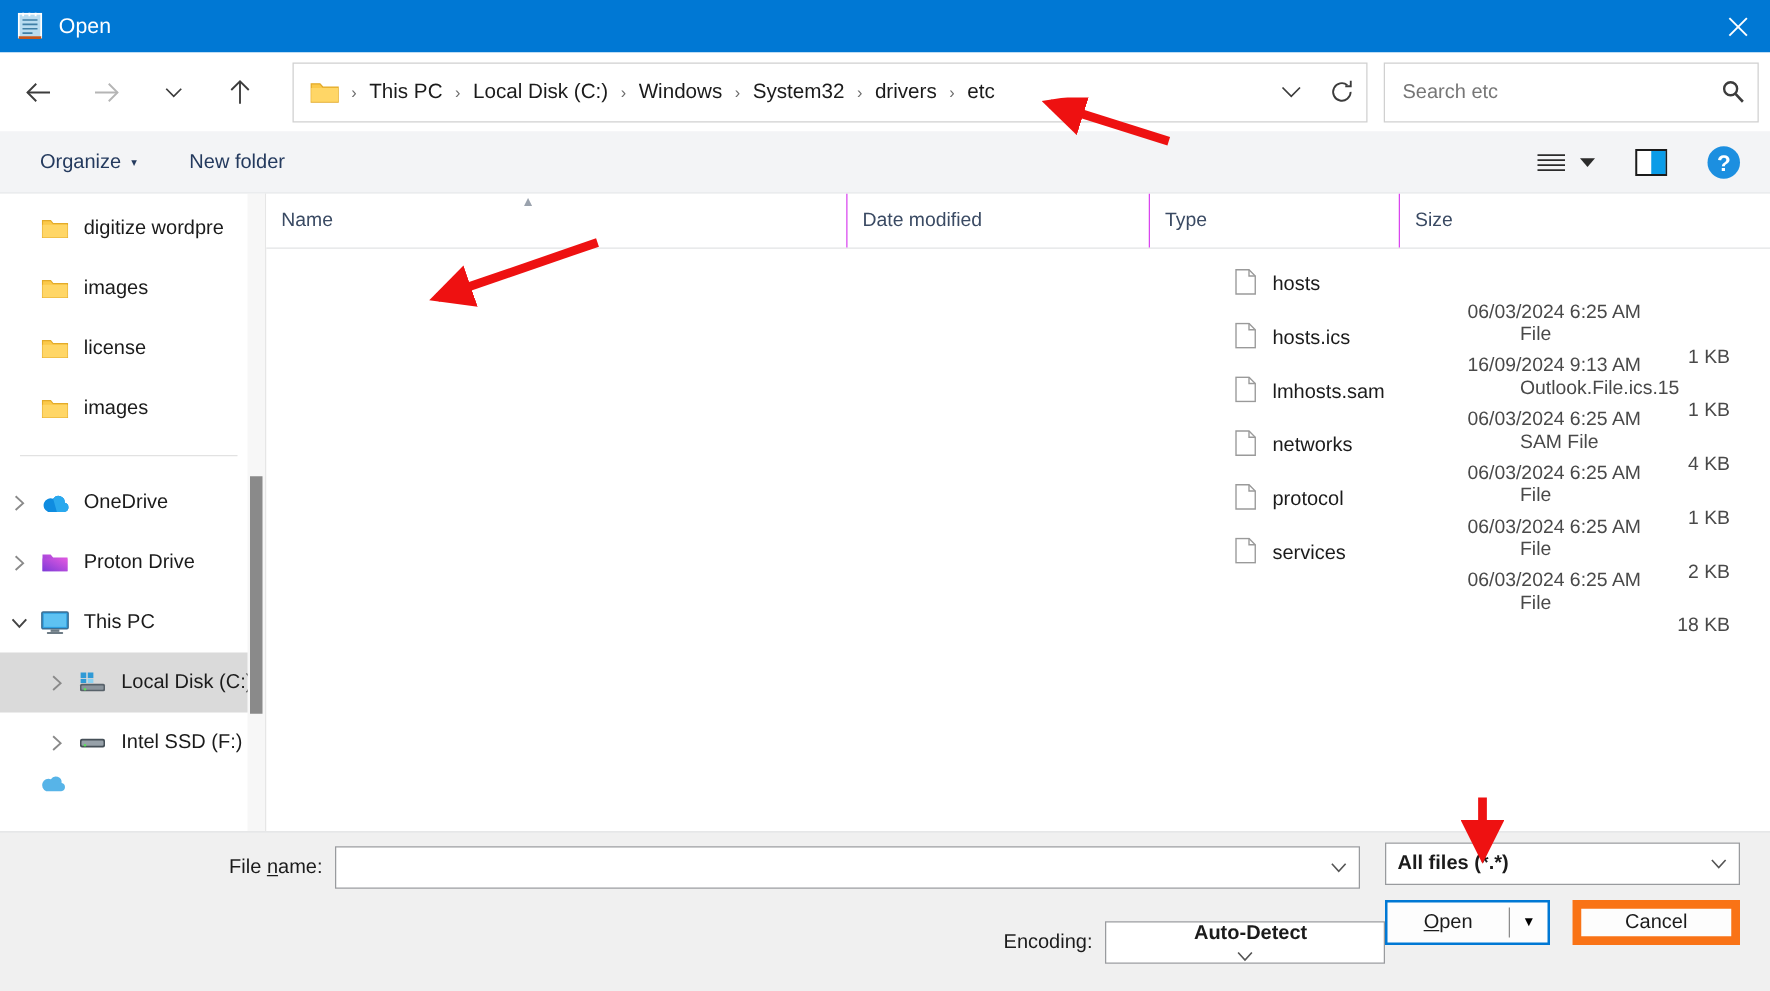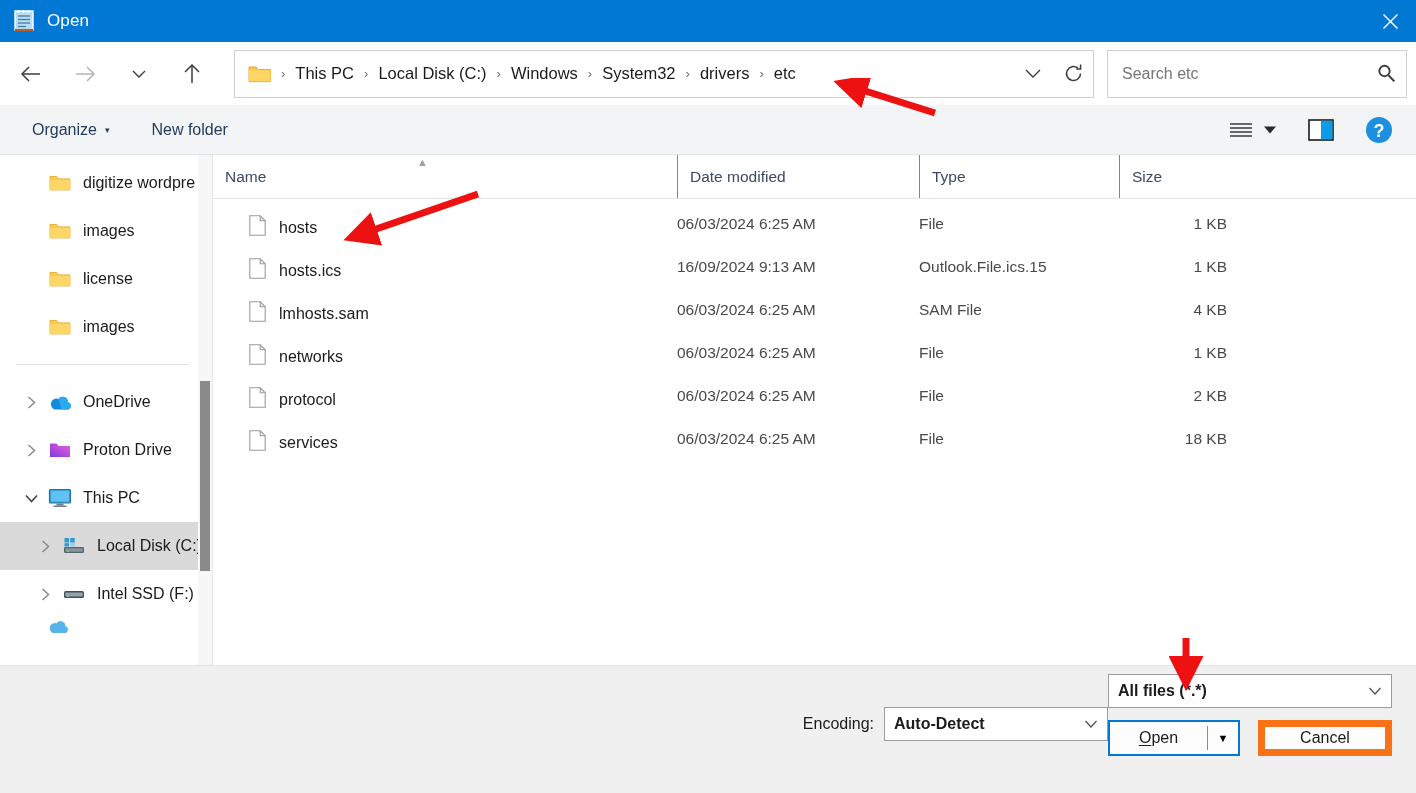--- a/index.html
+++ b/index.html
@@ -113,21 +113,21 @@
   .side-item.selected { background: #dadada; }
   .side-chevron {
     width: 30px; display: flex; align-items: center; justify-content: center;
     flex: 0 0 30px;
   }
   .side-ico {
     width: 28px; flex: 0 0 28px; display: flex;
     align-items: center; justify-content: center;
   }
   .side-label { margin-left: 9px; overflow: hidden; }
-  .side-indent-0 { padding-left: 16px; }
+  .side-indent-0 { }
   .side-indent-1 { padding-left: 8px; }
   .side-divider {
     height: 1px; background: #e2e2e2; margin: 13px 22px 13px 16px;
   }
   .side-scroll {
     position: absolute; right: 0; top: 0; width: 14px; height: 100%;
     background: #f7f7f7;
   }
   .side-thumb {
     position: absolute; left: 2px; width: 10px;
@@ -152,22 +152,22 @@
     position: absolute; top: 1px; left: 50%; margin-left: -28px;
     color: #9aa2ad; font-size: 11px;
   }
   .col-name { width: 464px; }
   .col-date { width: 242px; }
   .col-type { width: 200px; }
   .col-size { width: 140px; }
 
   .rows { flex: 1; overflow: hidden; }
   .row {
-    height: 43px; display: flex; align-items: flex-start;
-    font-size: 16px; color: #1b1b1b; cursor: pointer;
+    height: 43px; display: flex; align-items: flex-end;
+    font-size: 16px; color: #1b1b1b; cursor: pointer; flex-direction: column;
   }
   .cell-name { width: 464px; display: flex; align-items: center; padding-left: 36px; }
   .cell-name .fname { margin-left: 13px; }
   .cell-date { width: 242px; color: #494949; font-size: 15.5px; }
   .cell-type { width: 200px; color: #494949; font-size: 15.5px; }
   .cell-size { width: 140px; color: #494949; font-size: 15.5px; text-align: right; padding-right: 32px; }
 
   
   .bottom {
     flex: 0 0 128px; background: #f0f0f0;
@@ -185,26 +185,26 @@
   .combo {
     background: #fff; border: 1px solid #999b9e;
     height: 34px; display: flex; align-items: center;
     font-size: 16px; color: #1b1b1b; cursor: pointer;
   }
   .combo .cval { margin-left: 9px; flex: 1; white-space: nowrap; font-weight: bold; }
   .combo .ccaret { width: 32px; display: flex; align-items: center; justify-content: center; }
   .fname-combo { width: 820px; }
   .filter-combo { position: absolute; left: 1108px; top: 8px; width: 284px; }
   .row-encoding {
-    position: absolute; left: 0; top: 38px; height: 40px;
+    position: absolute; left: 0; top: 68px; height: 40px;
     display: flex; align-items: center; width: 100%;
   }
   .enc-spacer { flex: 1; }
   .lbl-encoding { padding-right: 10px; }
-  .enc-combo { width: 224px; }
+  .enc-combo { width: 224px; flex-direction: column; }
   .btn-open {
     position: absolute; left: 1108px; top: 54px;
     width: 132px; height: 36px; background: #fdfdfd;
     border: 2px solid #0078d4; display: flex; align-items: center;
     cursor: pointer;
   }
   .btn-open .btxt {
     flex: 1; text-align: center; font-size: 16px; color: #1b1b1b;
   }
   .btn-open .bsep { width: 1px; height: 24px; background: #8c8c8c; }
@@ -626,20 +626,31 @@
           <span class="cell-type">File</span>
           <span class="cell-size">18 KB</span>
         </div>
 
       </div>
     </div>
   </div>
 
   <div class="bottom">
 
+    <div class="row-filename">
+      <span class="lbl lbl-filename"><span>File </span><u>n</u><span>ame:</span></span>
+      <span class="combo fname-combo">
+        <span class="cval"></span>
+        <span class="ccaret">
+          <svg width="14" height="10" viewBox="0 0 14 10">
+              <polyline points="1.5,2 7,8 12.5,2" fill="none" stroke="#555" stroke-width="1.3"></polyline>
+            </svg>
+        </span>
+      </span>
+    </div>
 
     <span class="combo filter-combo">
       <span class="cval">All files  (*.*)</span>
       <span class="ccaret">
         <svg width="14" height="10" viewBox="0 0 14 10">
             <polyline points="1.5,2 7,8 12.5,2" fill="none" stroke="#555" stroke-width="1.3"></polyline>
           </svg>
       </span>
     </span>
 

